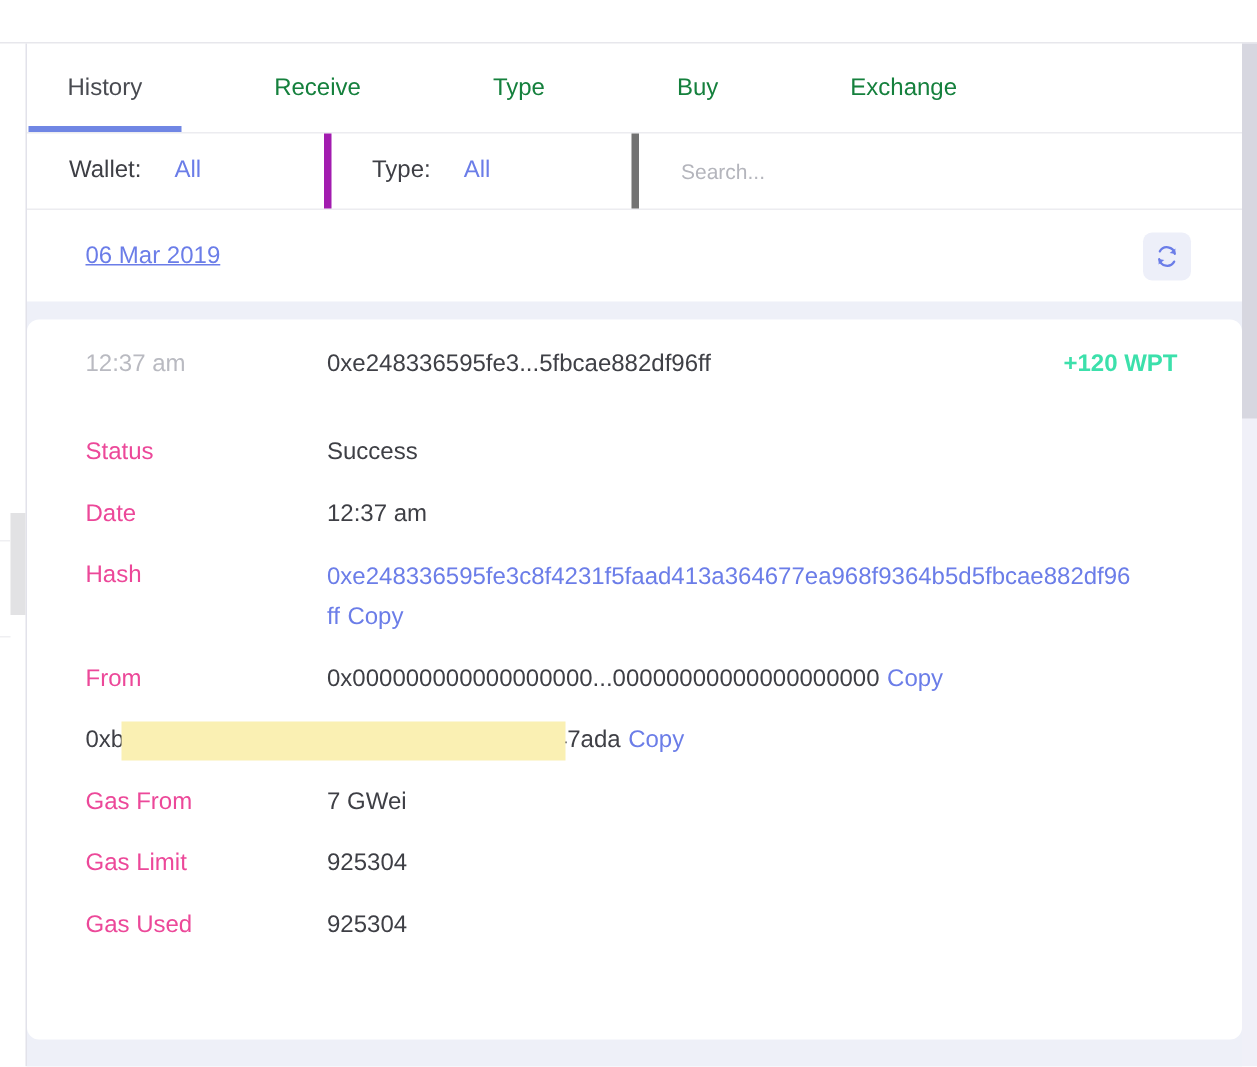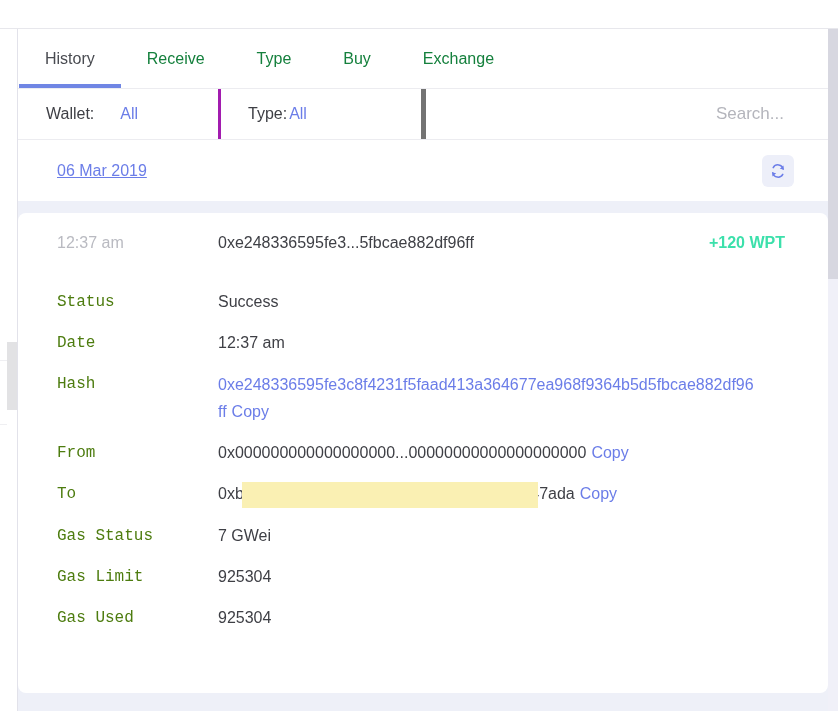--- a/index.html
+++ b/index.html
@@ -15,53 +15,53 @@
   .side-border{position:absolute;left:17px;top:29px;width:1px;height:682px;background:#e2e2ea;}
   .left-thumb{position:absolute;left:7px;top:342px;width:10px;height:68px;background:#e2e2e4;}
   .margin-line{position:absolute;left:0;width:7px;height:1px;background:#efeff2;}
   
   .scrollbar{position:absolute;right:0;top:29px;width:10px;height:682px;background:#f0f0f8;}
   .scroll-thumb{position:absolute;left:0;top:0;width:10px;height:250px;background:#d7d7e0;}
 
   .main{position:absolute;left:18px;top:29px;width:810px;height:682px;background:#fff;}
 
   
-  .tabs-row{height:60px;border-bottom:1px solid #ececf0;display:flex;align-items:stretch;padding-left:1px;box-sizing:border-box;}
+  .tabs-row{height:60px;border-bottom:1px solid #ececf0;display:flex;align-items:stretch;padding-left:1px;box-sizing:border-box;gap:36px;}
   .tab{display:flex;align-items:center;padding:0 26px;font-size:16px;color:#15803d;position:relative;cursor:pointer;}
   .tab.active{color:#494b51;}
   .tab.active::after{content:"";position:absolute;left:0;right:0;bottom:0;height:4px;background:#7086e4;}
 
   
   .filters-row{height:50px;border-bottom:1px solid #ececf0;display:flex;align-items:stretch;font-size:16px;}
   .filter-cell{display:flex;align-items:center;box-sizing:border-box;}
-  .filter-cell.wallet{width:203px;border-right:3px solid #a21caf;padding-left:28px;cursor:pointer;gap:24px;}
+  .filter-cell.wallet{width:203px;border-right:5px solid #a21caf;padding-left:28px;cursor:pointer;}
   .filter-cell.type{width:205px;border-right:5px solid #737373;padding-left:27px;cursor:pointer;}
   .filter-cell.search{flex:1;padding-left:26px;}
   .filter-label{color:#3e3f45;}
-  .filter-value{color:#6b7de8;margin-left:2px;}
-  .search-input{border:none;outline:none;font-size:17px;font-family:inherit;color:#3e3f45;width:330px;background:transparent;text-align:right;}
+  .filter-value{color:#6b7de8;margin-left:22px;}
+  .search-input{border:none;outline:none;font-size:14px;font-family:inherit;color:#3e3f45;width:330px;background:transparent;}
   .search-input::placeholder{color:#b4b5bc;}
 
   
   .date-row{height:61px;display:flex;align-items:center;justify-content:space-between;padding:0 34px 0 39px;box-sizing:border-box;}
   .date-text{color:#6b7de8;font-size:16px;text-decoration:underline;}
   .refresh-btn{width:32px;height:32px;background:#edeff9;border-radius:6px;display:flex;align-items:center;justify-content:center;cursor:pointer;border:none;padding:0;}
 
   
   .content{background:#eef0f8;height:509px;padding-top:12px;box-sizing:content-box;}
   .card{background:#fff;border-radius:8px;width:810px;height:480px;box-sizing:border-box;padding:17px 43px 0 39px;}
 
   .summary-row{display:flex;align-items:center;font-size:16px;line-height:26px;cursor:pointer;}
   .tx-time{width:161px;color:#b9bac1;flex-shrink:0;}
   .tx-hash{flex:1;color:#3f4046;}
   .tx-amount{color:#3ce0ab;font-weight:700;}
 
   .details{margin-top:33px;}
   .detail-row{display:flex;font-size:16px;line-height:26px;margin-bottom:15px;}
-  .detail-label{width:161px;color:#4d7c0f;flex-shrink:0;font-family:Liberation Mono, monospace;}
+  .detail-label{width:161px;color:#ec4899;flex-shrink:0;}
   .detail-value{color:#3e3f45;}
   .detail-value.hash-value{width:540px;word-break:break-all;line-height:27px;}
   .copy-link,.link-blue{color:#6b7de8;text-decoration:none;cursor:pointer;}
   .copy-link{margin-left:5px;}
   .redact{display:inline-block;width:296px;height:26px;background:#faf0b3;vertical-align:middle;margin:0 -8px 0 -6px;position:relative;z-index:1;}
 </style>
 </head>
 <body>
 
 <div class="main">
@@ -138,26 +138,25 @@
           <span class="detail-value hash-value"><span class="link-blue">0xe248336595fe3c8f4231f5faad413a364677ea968f9364b5d5fbcae882df96ff</span><a class="copy-link">Copy</a></span>
         </div>
 
 
         <div class="detail-row">
           <span class="detail-label">From</span>
           <span class="detail-value"><span>0x000000000000000000...00000000000000000000</span><a class="copy-link">Copy</a></span>
         </div>
 
         <div class="detail-row">
-          <span class="detail-label">To</span>
           <span class="detail-value"><span>0xbf</span><span class="redact"></span><span>47ada</span><a class="copy-link">Copy</a></span>
         </div>
 
         <div class="detail-row">
-          <span class="detail-label">Gas Status</span>
+          <span class="detail-label">Gas From</span>
           <span class="detail-value">7 GWei</span>
         </div>
 
         <div class="detail-row">
           <span class="detail-label">Gas Limit</span>
           <span class="detail-value">925304</span>
         </div>
 
         <div class="detail-row">
           <span class="detail-label">Gas Used</span>

